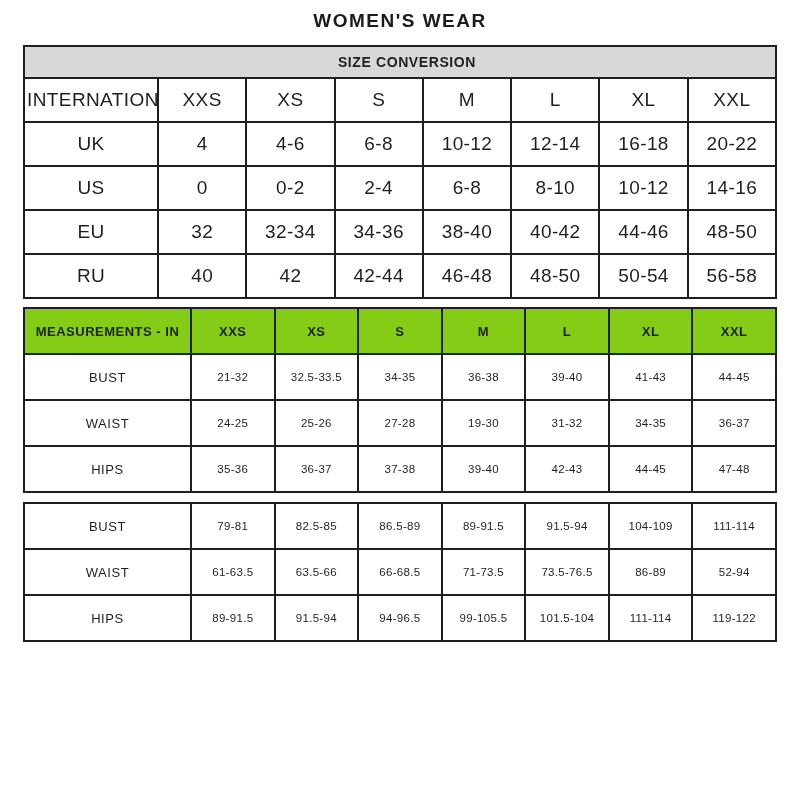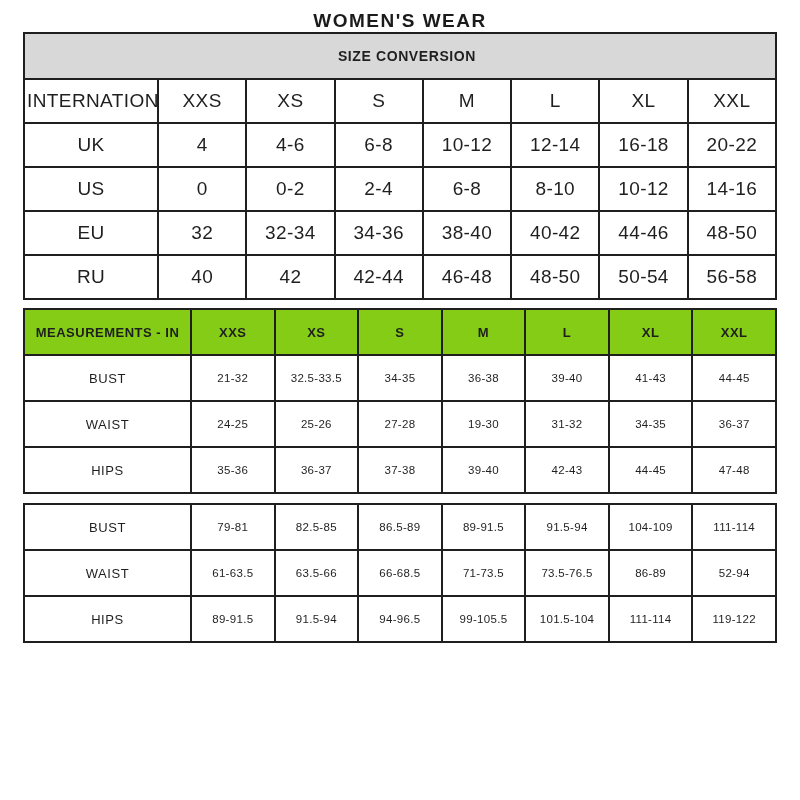--- a/index.html
+++ b/index.html
@@ -14,40 +14,41 @@
     height: 800px;
     background: #ffffff;
     padding-top: 10px;
   }
   .page-title {
     text-align: center;
     font-size: 19px;
     font-weight: bold;
     letter-spacing: 1.5px;
     color: #1b1b1b;
+    margin-bottom: 13px;
   }
   table {
     border-collapse: collapse;
     table-layout: fixed;
     width: 754px;
     margin: 0 auto;
   }
   td, th {
     border: 2px solid #1f1f1f;
     text-align: center;
     vertical-align: middle;
     padding: 0 2px;
     overflow: hidden;
   }
   
   #size-table { margin-bottom: 8px; }
   #size-table td { height: 44px; font-size: 19px; font-weight: normal; letter-spacing: 0.4px; }
   #size-table .table-banner {
     background: #d8d8d8;
-    height: 46px;
+    height: 32px;
     font-weight: bold;
     font-size: 14px;
     letter-spacing: 0.6px;
     padding-left: 16px;
   }
   
   .measure-table { margin-bottom: 9px; }
   .measure-table td { height: 46px; }
   .measure-table .head-row td {
     background: #84cc16;

